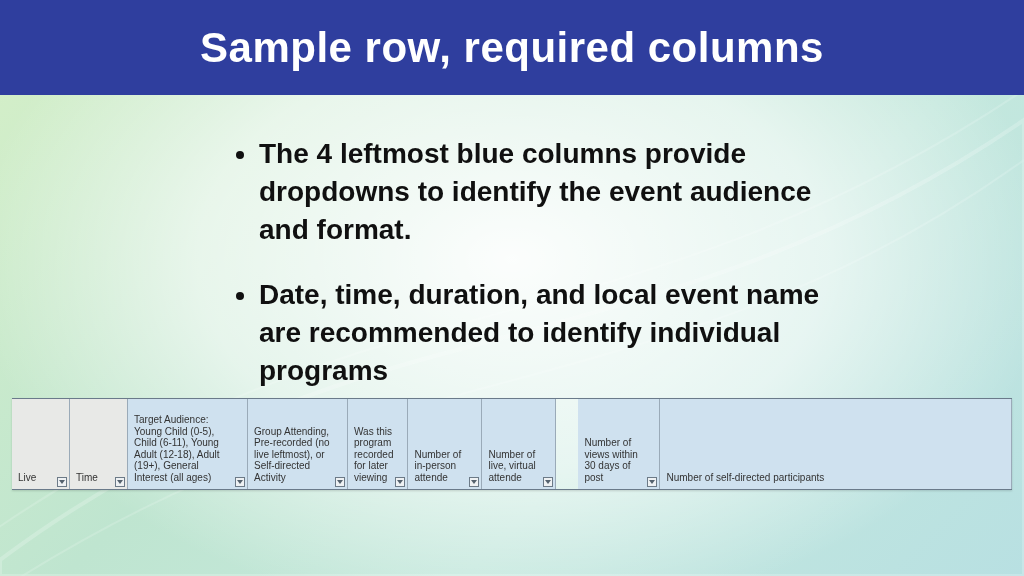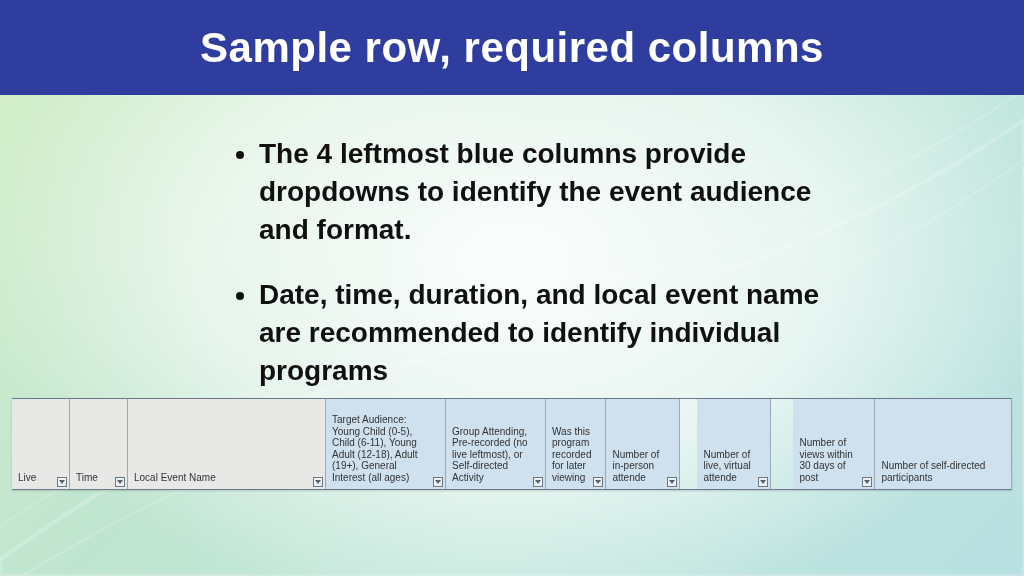--- a/index.html
+++ b/index.html
@@ -117,21 +117,21 @@
   
   .c0  { flex: 0 0 58px;  }
   .c1  { flex: 0 0 58px;  }
   .c2  { flex: 0 0 60px;  }
   .c3  { flex: 0 0 198px; }
   .c4  { flex: 0 0 120px; }
   .c5  { flex: 0 0 100px; }
   .c6  { flex: 0 0 110px; }
   .c7  { flex: 0 0 58px;  }
   .c8  { flex: 0 0 74px;  }
-  .c9  { flex: 0 0 74px; margin-left: 17px;  }
+  .c9  { flex: 0 0 74px;  }
   .c10 { flex: 0 0 82px; margin-left: 22px;  }
   .c11 { flex: 1 1 auto;  }
 </style>
 </head>
 <body>
 
 <div class="slide">
 
   <svg class="swoosh" viewBox="0 0 1024 576" preserveAspectRatio="none">
     <path d="M1024,120 C820,260 640,300 420,360 C250,408 120,470 0,560 L0,576 L1024,576 Z" fill="none" stroke="#ffffff" stroke-width="4" stroke-opacity="0.6"></path>
@@ -150,24 +150,20 @@
     </ul>
   </div>
 
   <div class="sheet">
     <div class="cell grey c0">
         <div class="label">Live</div>
         <div class="dropdown"></div>
       </div>
     <div class="cell grey c1">
         <div class="label">Time</div>
-        <div class="dropdown"></div>
-      </div>
-    <div class="cell grey c3">
-        <div class="label">Local Event Name</div>
         <div class="dropdown"></div>
       </div>
     <div class="cell blue c4">
         <div class="label">Target Audience:
 Young Child (0-5), Child (6-11), Young Adult (12-18), Adult (19+), General Interest (all ages)</div>
         <div class="dropdown"></div>
       </div>
     <div class="cell blue c5">
         <div class="label">Group Attending, Pre-recorded (no live leftmost), or Self-directed Activity</div>
         <div class="dropdown"></div>

